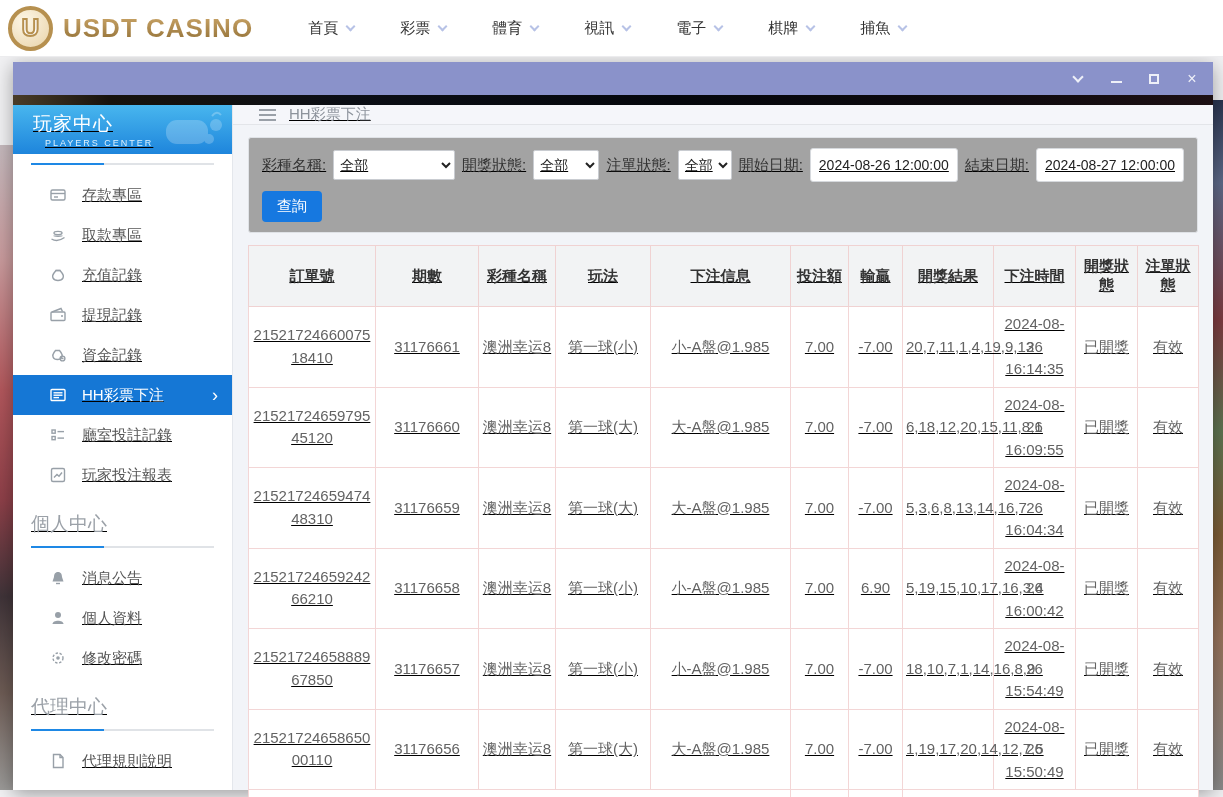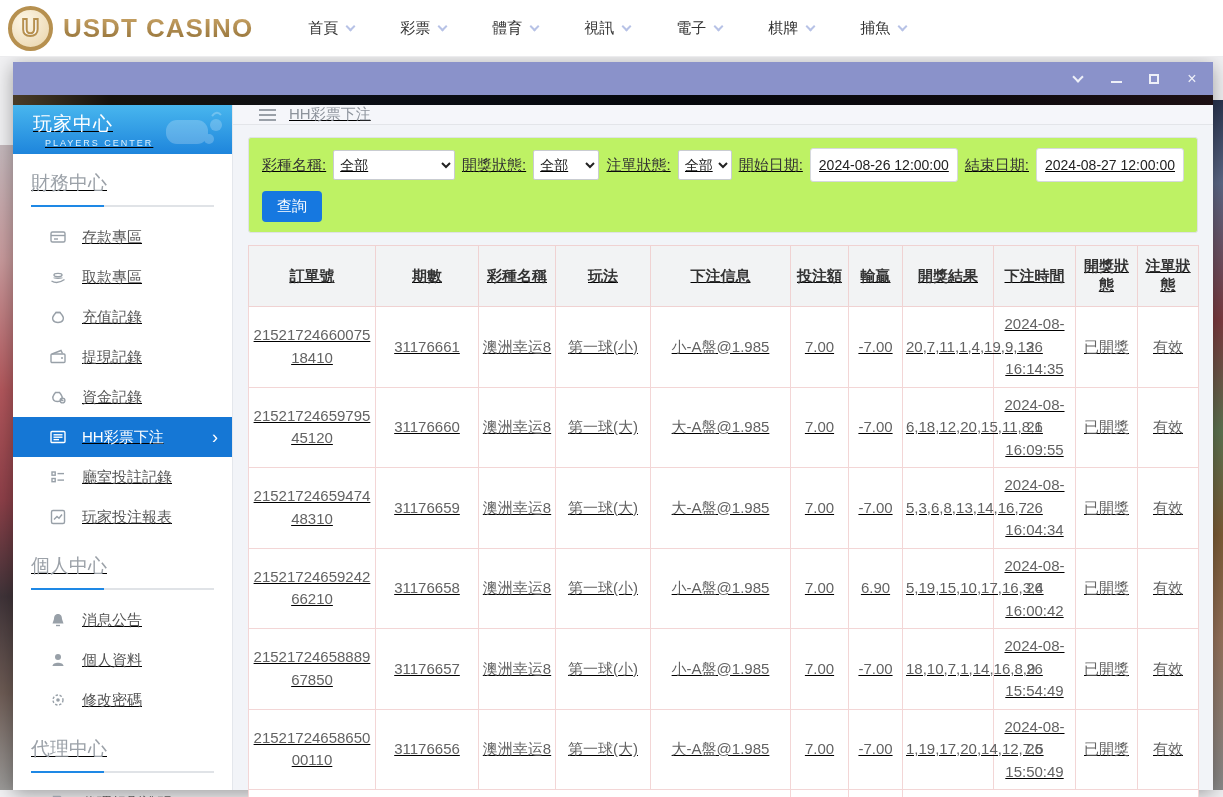--- a/index.html
+++ b/index.html
@@ -60,21 +60,21 @@
   .sb-item .item-chev { position:absolute; right:14px; font-size:18px; color:#fff; }
 
   
   .main { flex:1; display:flex; flex-direction:column; min-width:0; }
   .content-header { height:45px; background:#f5f6fa; border-bottom:1px solid #e3e5e9; display:flex; align-items:center; padding-left:26px; gap:13px; }
   .hamburger { display:inline-flex; flex-direction:column; gap:3px; cursor:pointer; }
   .hamburger i { width:17px; height:2px; background:#9aa0a8; display:block; }
   .ch-title { font-size:15px; color:#8d939c; }
   .content-body { padding:12px 15px 0; }
 
-  .filter-panel { background:#bef264; border:1px solid #dfe2e6; border-radius:3px; padding:10px 13px; }
+  .filter-panel { background:#a3a3a3; border:1px solid #dfe2e6; border-radius:3px; padding:10px 13px; }
   .filter-row { display:flex; align-items:center; gap:7px; font-size:15px; color:#333; }
   .filter-row label { white-space:nowrap; }
   .sel { height:30px; border:1px solid #c9ccd1; border-radius:2px; background:#fff; font-size:14px; color:#222; padding:0 2px;
     font-family:"Liberation Sans","DejaVu Sans",sans-serif; }
   .sel-lottery { width:125px; }
   .sel-draw { width:68px; }
   .sel-order { width:55px; }
   .date-input { height:30px; width:148px; border:1px solid #d6d9dd; border-radius:3px; padding:16px 8px; font-size:14px; color:#222;
     font-family:"Liberation Sans","DejaVu Sans",sans-serif; }
   .search-btn { margin-top:9px; background:#1678e0; color:#fff; font-size:15px; padding:6px 15px; border:none; border-radius:4px; cursor:pointer;
@@ -158,21 +158,20 @@
           <svg class="sb-gamepad" width="62" height="42" viewBox="0 0 62 42">
             <g fill="#ffffff" opacity="0.22">
               <rect x="2" y="12" rx="11" width="42" height="24"></rect>
               <circle cx="52" cy="17" r="6"></circle>
               <circle cx="45" cy="31" r="5"></circle>
             </g>
             <path d="M48 8 q5 -6 9 -1" stroke="#ffffff" opacity="0.25" fill="none" stroke-width="2"></path>
           </svg>
         </div>
         <div id="sb-sections">
-            <div class="sb-section-title">財務中心</div>
             <div class="sb-underline">
               <i></i>
             </div>
             <div class="sb-item">
               <svg width="18" height="18" viewBox="0 0 18 18">
                 <rect class="ic-stroke" x="2" y="4" width="14" height="10" rx="1.5"></rect>
                 <line class="ic-stroke" x1="2" y1="7.5" x2="16" y2="7.5"></line>
                 <line class="ic-stroke" x1="5" y1="11" x2="9" y2="11"></line>
               </svg>
               <span>存款專區</span>

